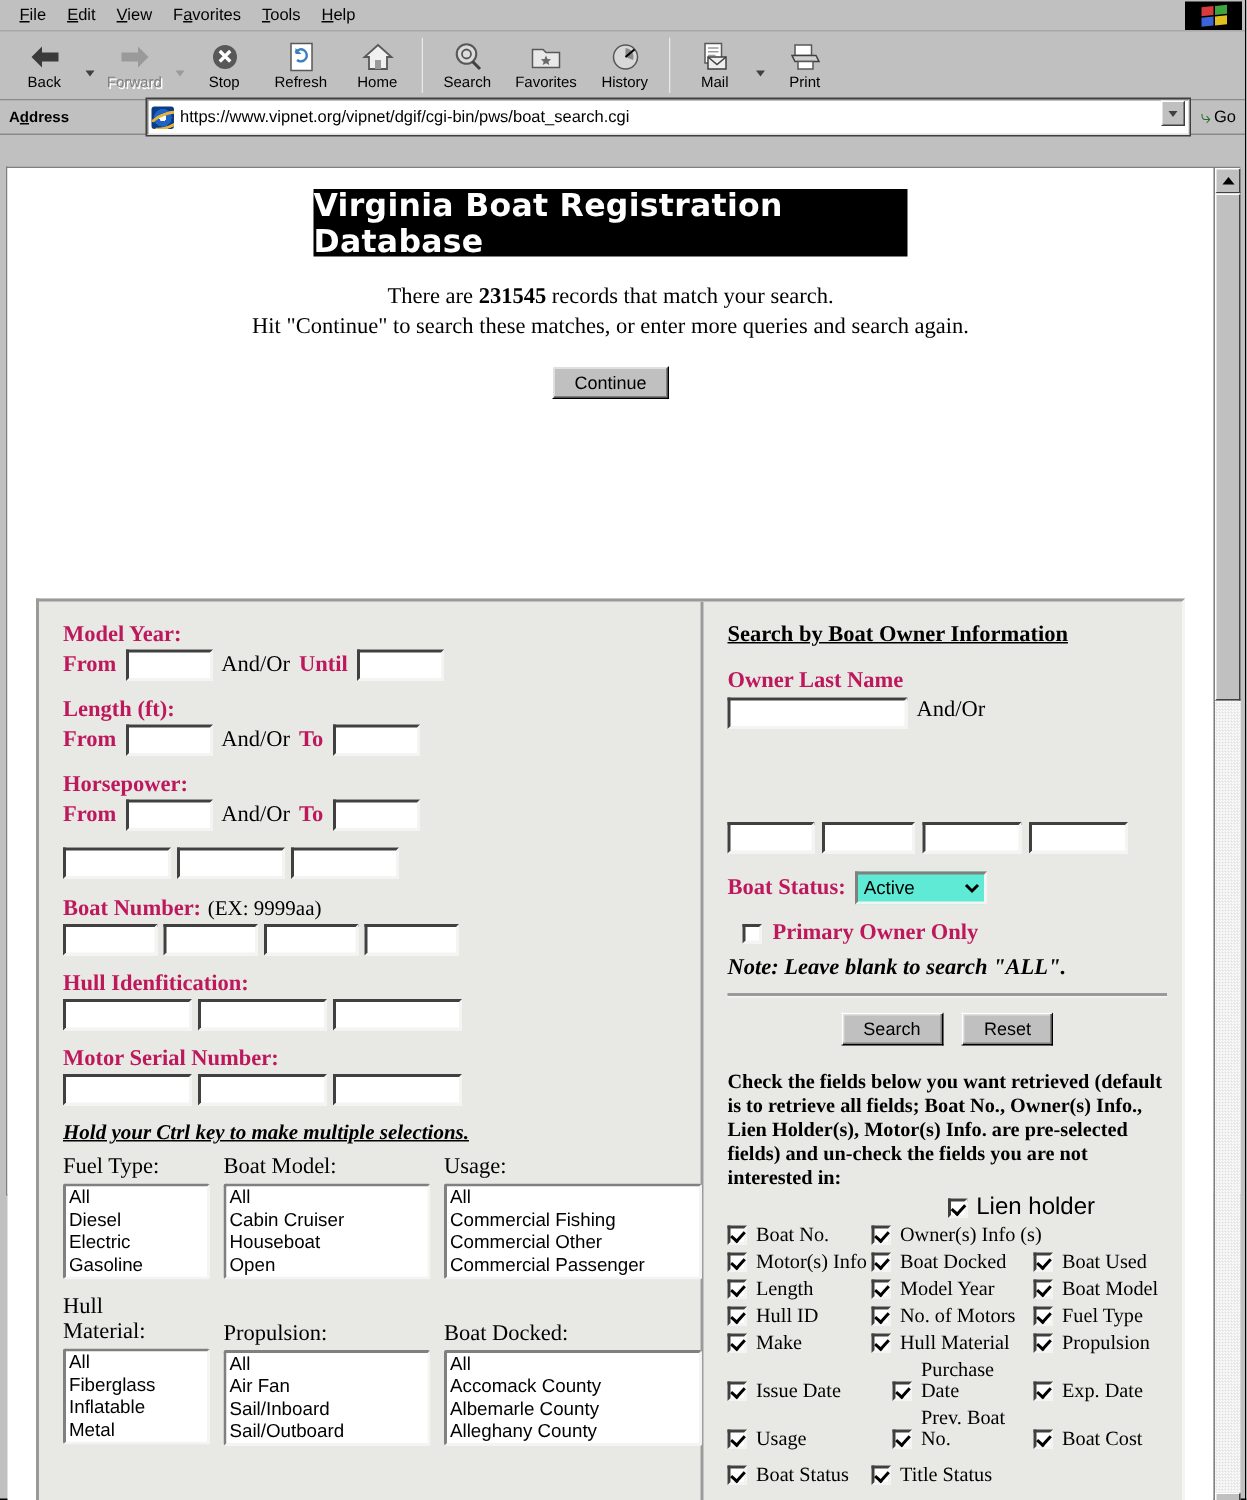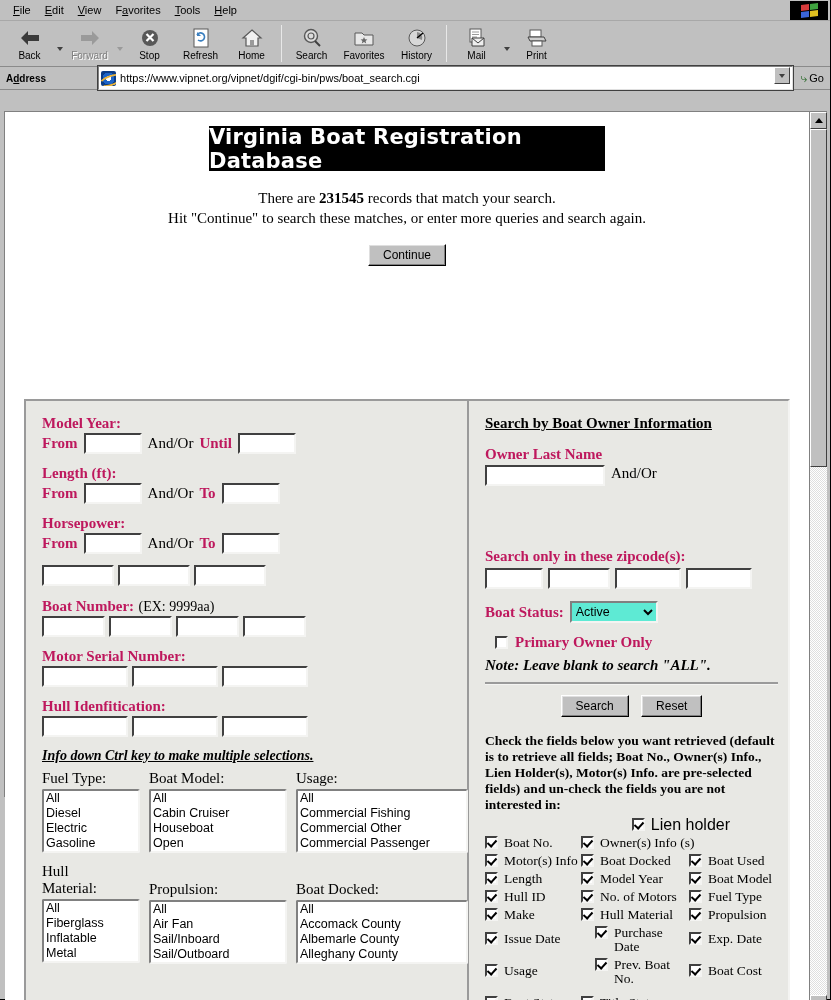--- a/index.html
+++ b/index.html
@@ -286,21 +286,21 @@
   .instr {
     font-family:"Liberation Serif", serif; font-weight:bold;
     font-size:13.5px; line-height: 16px; color:#000; margin-bottom: 5px;
   }
   .cbgrid {
     display:grid;
     grid-template-columns: 96px 108px auto;
     row-gap: 4px; column-gap: 0px;
     font-family:"Liberation Serif", serif; font-size:13.5px;
   }
-  .cbcell { display:flex; align-items:flex-start; gap:6px; }
+  .cbcell { display:flex; align-items:flex-end; gap:6px; }
   .cbcell .cb { margin-top: 1px; }
   .cbcell span { line-height: 14px; }
   .lien-row { display:flex; justify-content:flex-end; padding-right: 48px; margin-bottom: 4px; }
 </style>
 </head>
 <body>
 
 <div id="browser">
 
   <div class="menubar">
@@ -513,38 +513,38 @@
             </div>
             <div class="row" style="gap:4px">
               <input class="t w63" style="">
               <input class="t w63" style="">
               <input class="t w63" style="">
               <input class="t w63" style="">
             </div>
           </div>
 
           <div class="grp">
+            <div class="fl grp-label">Hull Idenfitication:</div>
+            <div class="row" style="gap:4px">
+              <input class="t w84" style="width: 86px;">
+              <input class="t" style="width: 86px;">
+              <input class="t" style="width: 86px;">
+            </div>
+          </div>
+
+          <div class="grp">
             <div class="fl grp-label">Motor Serial Number:</div>
             <div class="row" style="gap:4px">
               <input class="t" style="width: 86px;">
               <input class="t" style="width: 86px;">
               <input class="t" style="width: 86px;">
             </div>
           </div>
 
-          <div class="grp">
-            <div class="fl grp-label">Hull Idenfitication:</div>
-            <div class="row" style="gap:4px">
-              <input class="t w84" style="width: 86px;">
-              <input class="t" style="width: 86px;">
-              <input class="t" style="width: 86px;">
-            </div>
-          </div>
-
-          <div class="hint">Info down Ctrl key to make multiple selections.</div>
+          <div class="hint">Hold your Ctrl key to make multiple selections.</div>
 
           <div class="sel-row">
             <div class="sel-block">
               <div class="sel-lab">Fuel Type:</div>
               <select class="ml" size="4" style="width:98px">
                 <option>All</option>
                 <option>Diesel</option>
                 <option>Electric</option>
                 <option>Gasoline</option>
               </select>
@@ -608,21 +608,20 @@
 
           <div style="display:flex;align-items:flex-end;gap:6px">
             <div>
               <div class="fl" style="width:118px;line-height:18px">Owner Last Name</div>
               <input class="t" style="width: 120px; margin-top: 2px;">
             </div>
             <span class="fl-n" style="padding-bottom:4px">And/Or</span>
           </div>
 
           <div style="margin-top:62px">
-            <div class="fl">Search only in these zipcode(s):</div>
             <div class="row" style="gap:5px;margin-top:3px">
               <input class="t w58" style="">
               <input class="t w58" style="width: 62px;">
               <input class="t w58" style="width: 66px;">
               <input class="t w58" style="width: 66px;">
             </div>
           </div>
 
           <div class="row" style="margin-top:12px;gap:6px">
             <span class="fl">Boat Status:</span>

